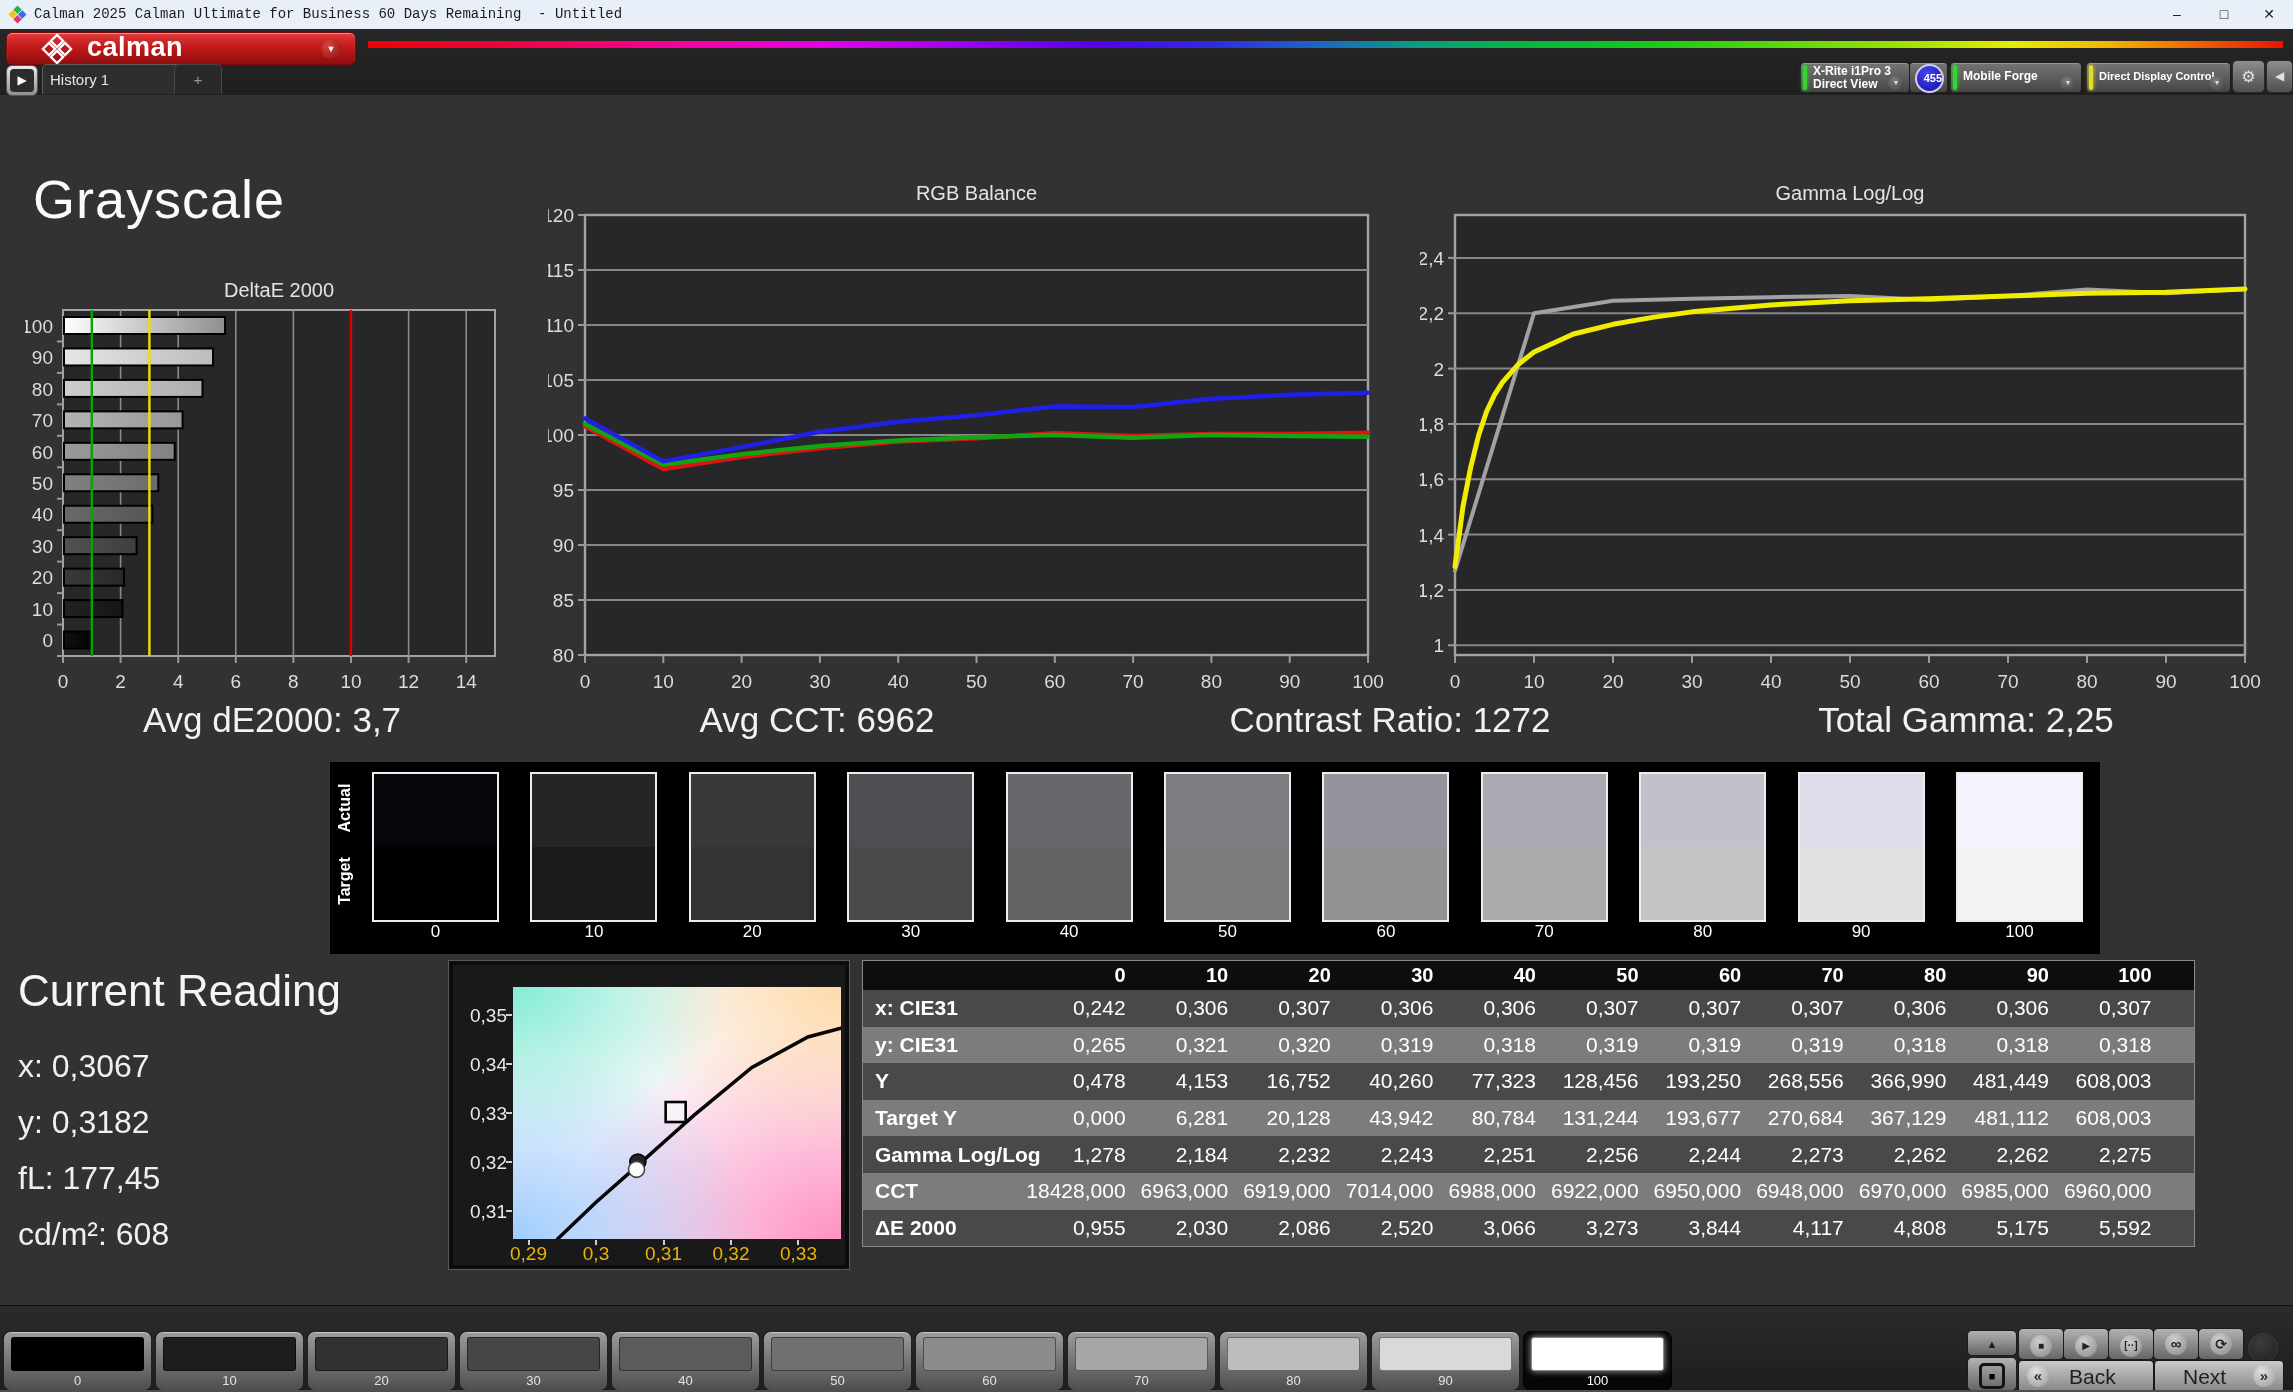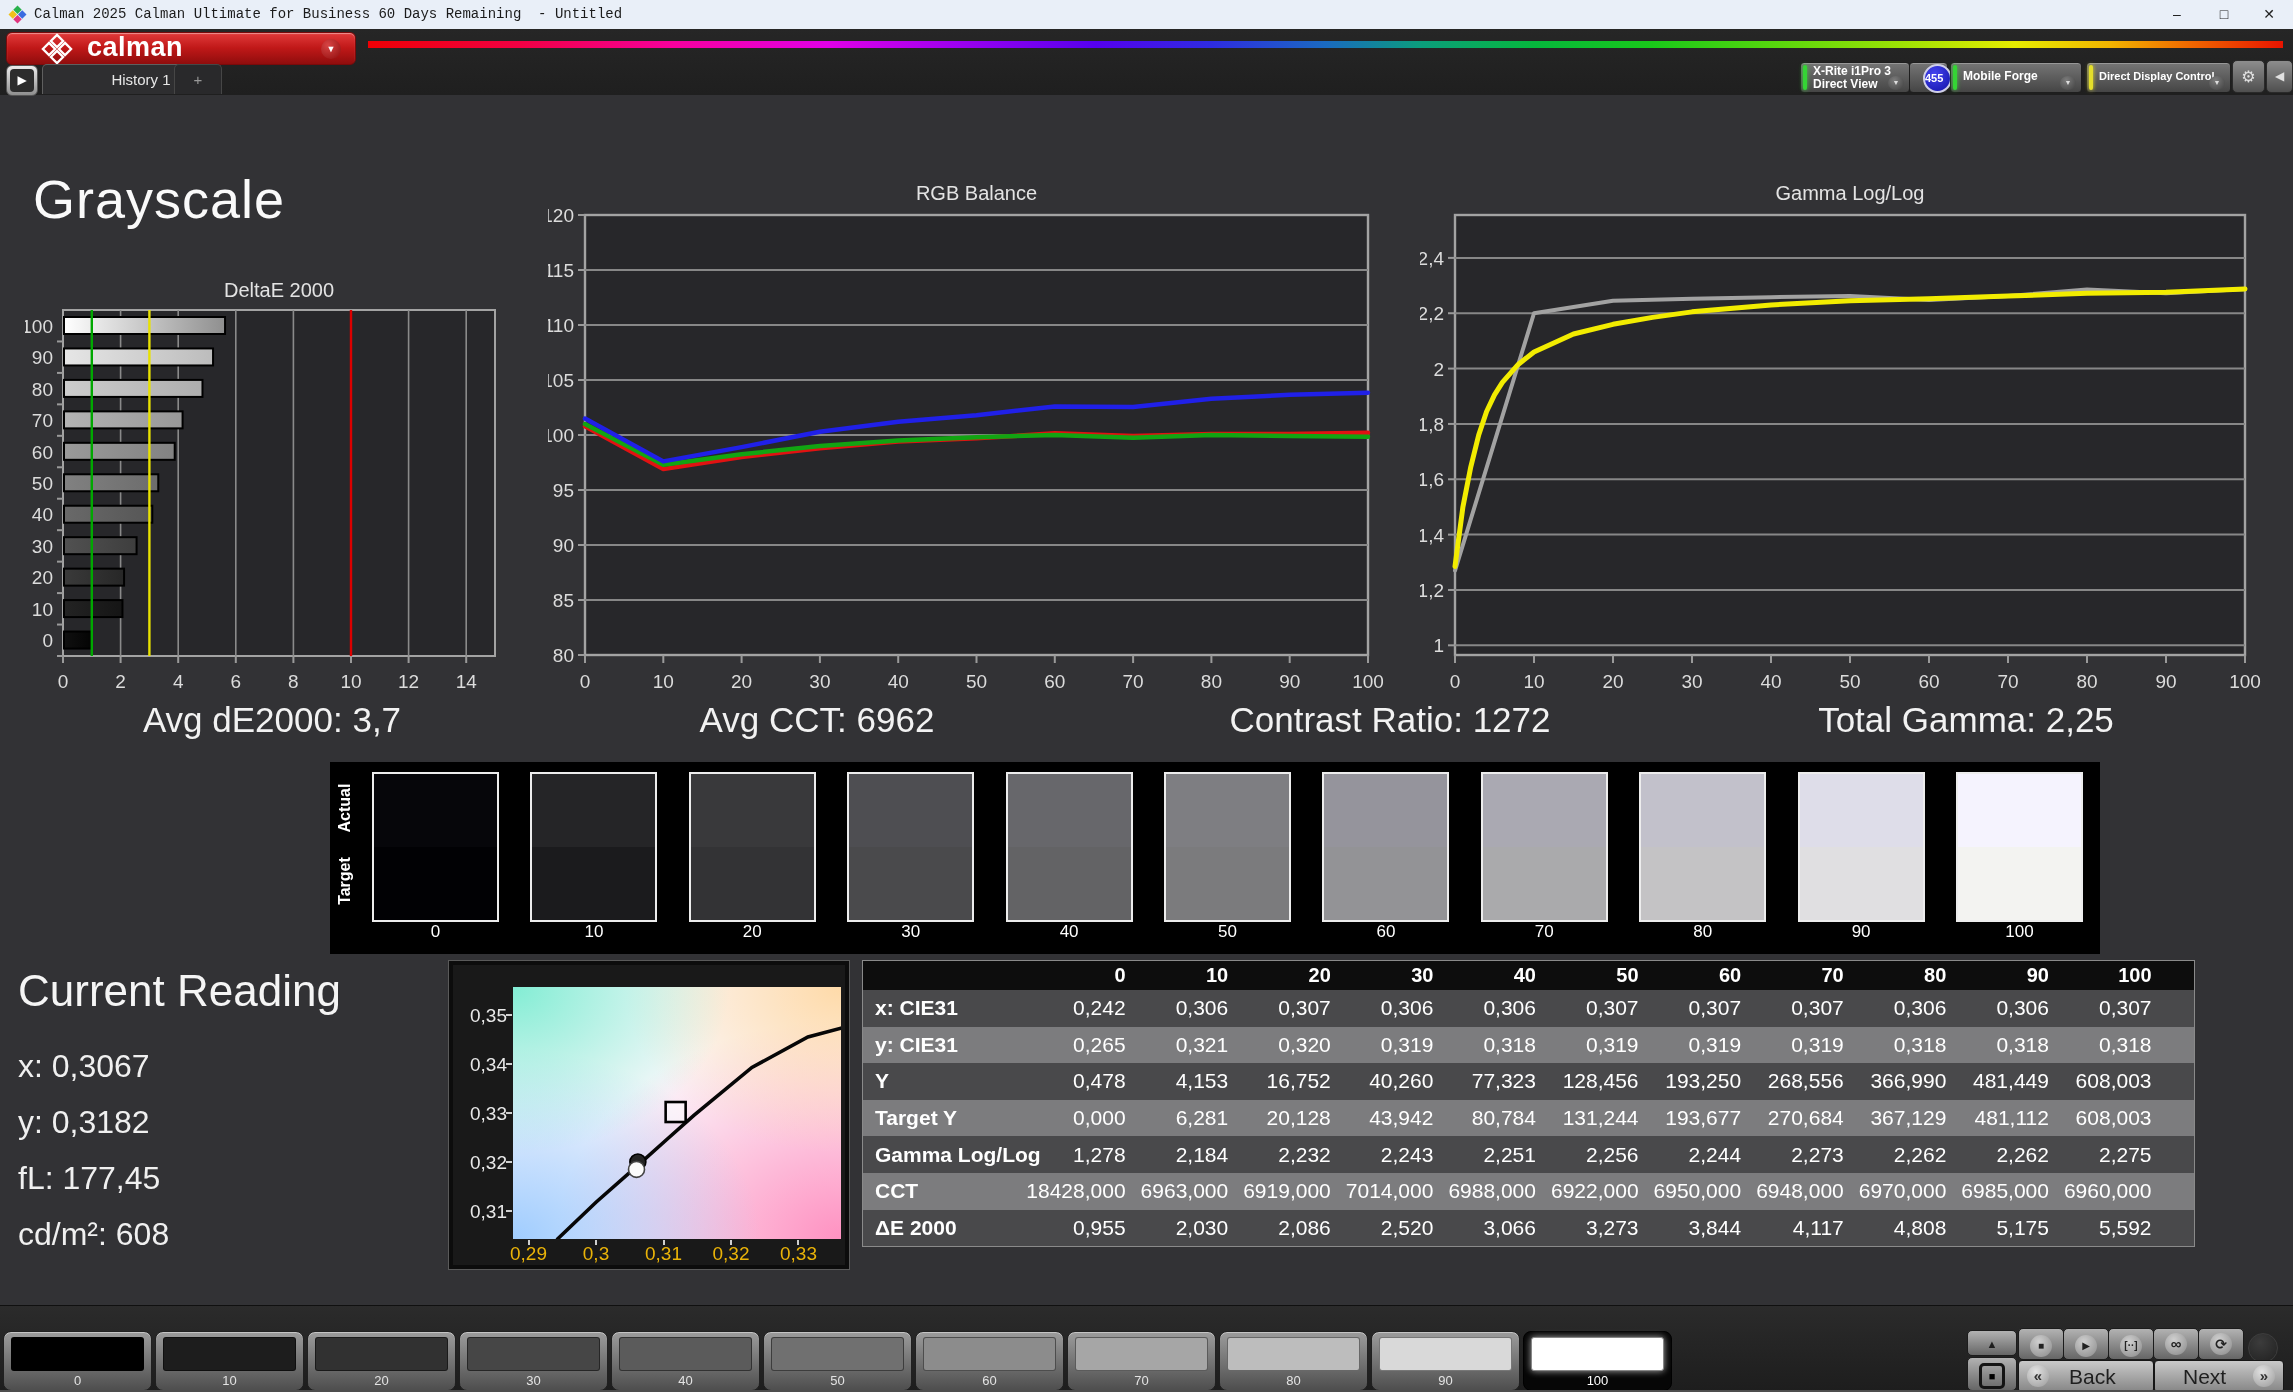--- a/index.html
+++ b/index.html
@@ -21,31 +21,31 @@
   .logo-dd{position:absolute;right:14px;top:6px;width:20px;height:20px;border-radius:50%;
     background:radial-gradient(circle at 35% 30%,#d84444,#8f0d0d);color:#fff;font-size:9px;text-align:center;line-height:20px;}
   .rainbow{position:absolute;left:368px;top:12px;right:10px;height:7px;
     background:linear-gradient(90deg,#ee0005 0%,#f10044 8%,#f6009e 16%,#e100e8 24%,#9b00f0 31%,#5500ee 38%,#2e2be2 44%,#1a6ac0 50%,#0b9e7c 55%,#06b83c 61%,#19c81a 67%,#52d60e 73%,#9ce204 80%,#e6ec00 86%,#f2b400 91%,#f06a00 95%,#e81400 100%);}
   .nav-arrow-btn{position:absolute;left:6px;top:36px;width:30px;height:29px;border-radius:6px;
     background:linear-gradient(180deg,#ececec,#8e8e8e);border:1px solid #555;}
   .nav-arrow-btn .inner{position:absolute;inset:3px;border-radius:4px;background:#2c2c2c;color:#fff;
     font-size:12px;text-align:center;line-height:23px;}
   .tab{position:absolute;top:35px;height:29px;background:#2e2e30;border:1px solid #5f5f5f;border-bottom:none;
     border-radius:5px 5px 0 0;color:#e6e6e6;font-size:15px;line-height:29px;}
-  .tab.hist{left:42px;width:130px;padding-left:33px;text-align:center;}
+  .tab.hist{left:42px;width:130px;padding-left:7px;}
   .tab.plus{left:174px;width:46px;text-align:center;color:#999;background:#29292b;border-color:#464646;}
   .dev-btn{position:absolute;top:33px;height:29px;border-radius:4px;border:1px solid #1e1e1e;
     background:linear-gradient(180deg,#757575,#454545);box-shadow:inset 0 1px 0 rgba(255,255,255,.25);}
   .dev-accent{position:absolute;left:2px;top:2px;bottom:2px;width:4px;border-radius:2px;}
   .dev-text{position:absolute;left:12px;top:2px;color:#fff;font-size:12px;font-weight:bold;line-height:13px;white-space:nowrap;}
   .dev-dd{position:absolute;right:5px;top:8px;width:16px;height:14px;border-radius:50%;
     background:radial-gradient(circle at 40% 30%,#7c7c7c,#3f3f3f);color:#ddd;font-size:7px;text-align:center;line-height:14px;}
   .badge-circle{position:absolute;left:5px;top:1px;width:25px;height:25px;border-radius:50%;
     background:radial-gradient(circle at 38% 30%,#4444ee,#1111a8);border:2px solid #cfcfe8;
-    color:#fff;font-size:11px;font-weight:bold;text-align:left;line-height:25px;margin-left:8px;}
+    color:#fff;font-size:11px;font-weight:bold;text-align:right;line-height:25px;}
   .sq-btn{position:absolute;top:31px;height:31px;border-radius:5px;border:1px solid #2a2a2a;
     background:linear-gradient(180deg,#8d8d8d,#4f4f4f);text-align:center;color:#e0e0e0;}
 
   
   .page-heading{position:absolute;left:33px;top:168px;font-size:54px;font-weight:300;color:#fafafa;letter-spacing:1px;}
   .stat{position:absolute;top:700px;transform:translateX(-50%);font-size:35px;color:#f2f2f2;white-space:nowrap;}
   svg text{font-family:"Liberation Sans","DejaVu Sans",sans-serif;}
   .ct{font-size:20px;fill:#e3e3e3;}
   .tk{font-size:19px;fill:#dcdcdc;}
 

